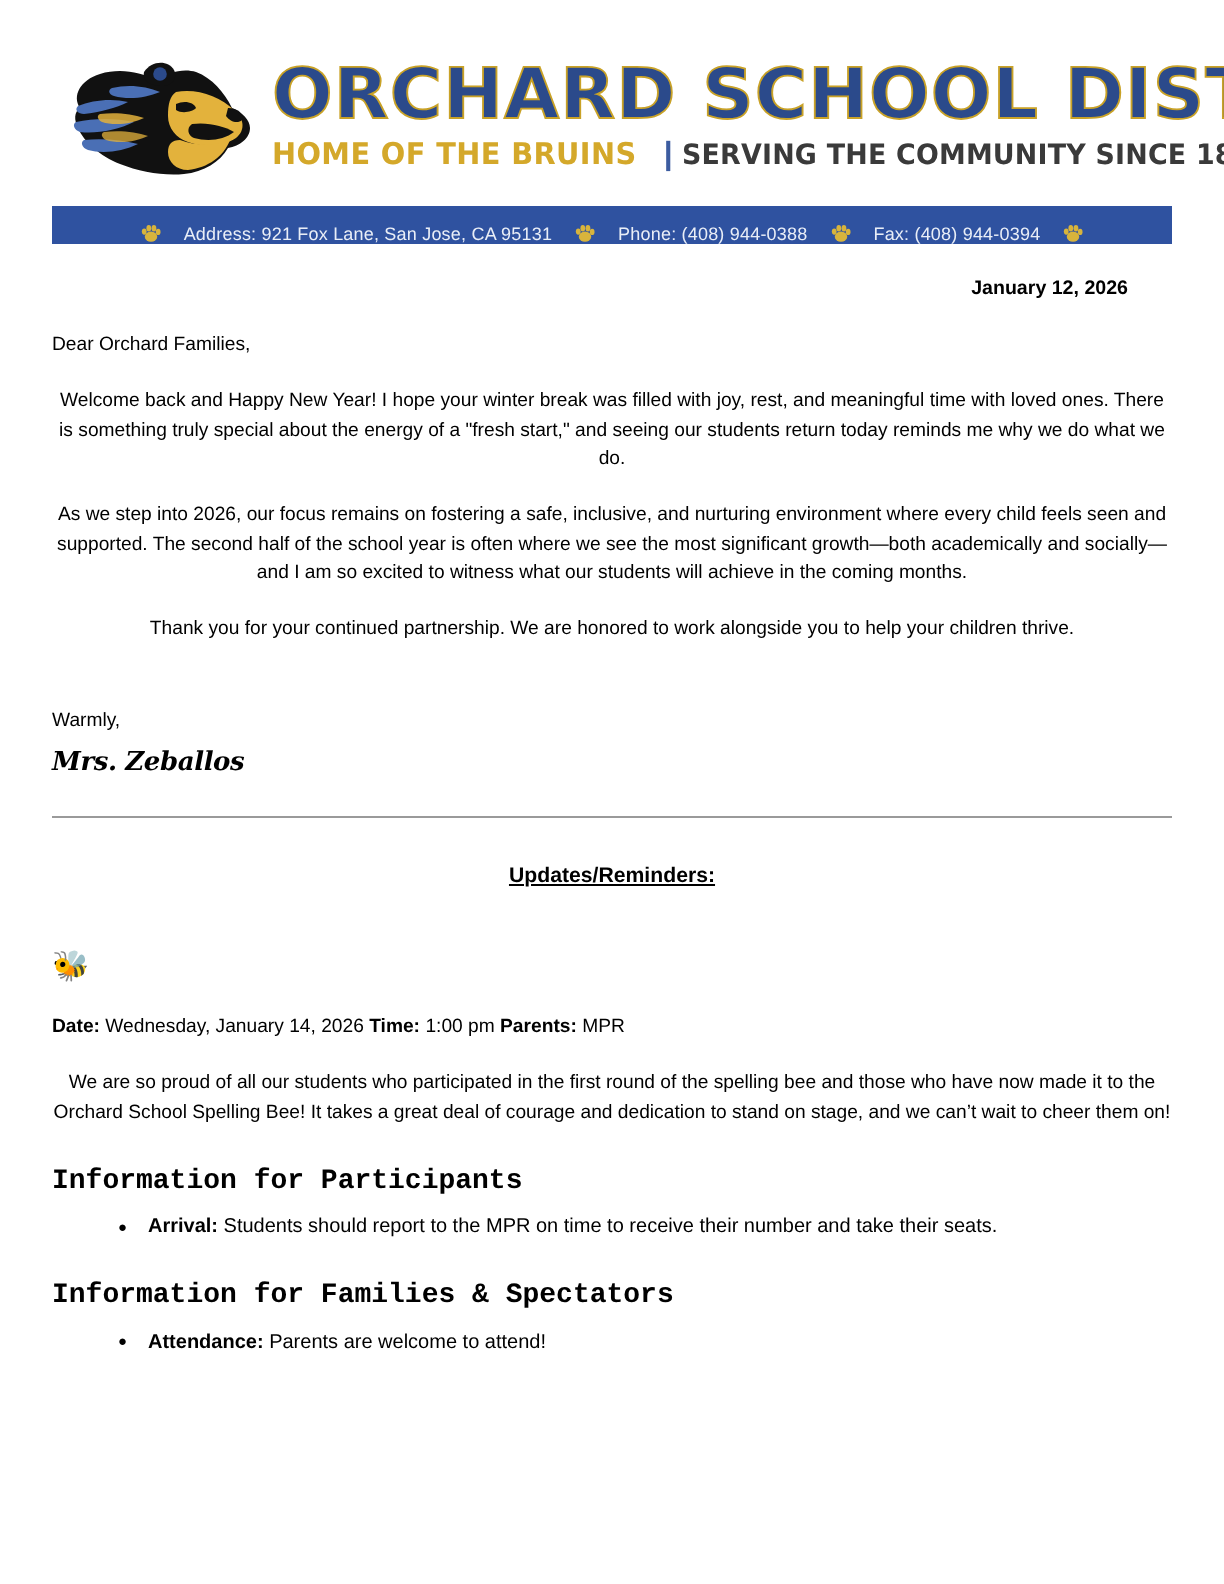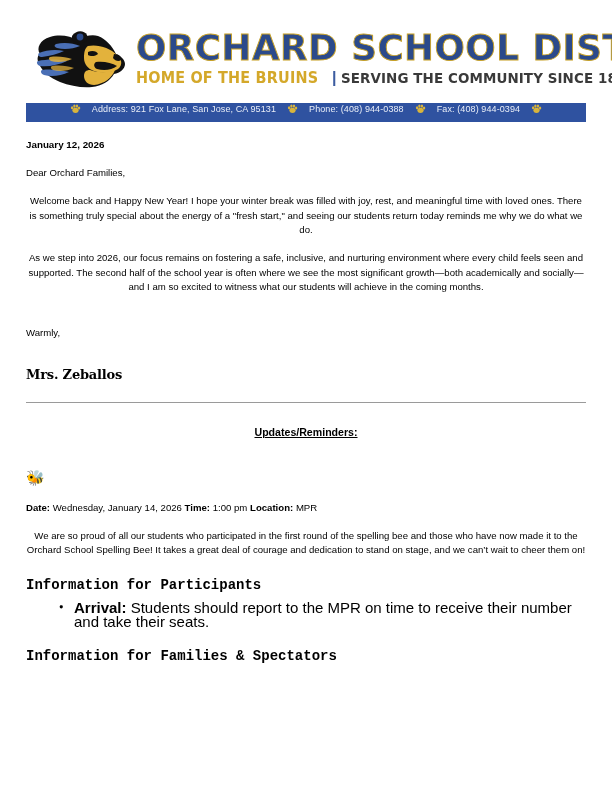--- a/index.html
+++ b/index.html
@@ -87,21 +87,21 @@
     transform: scaleX(0.96);
     transform-origin: left center;
   }
 
   
   .contact-bar {
     margin: 7px 26px 0 26px;
     background: #2f52a0;
     height: 19px;
     display: flex;
-    align-items: flex-start;
+    align-items: flex-end;
     justify-content: center;
     gap: 0;
   }
   .contact-inner {
     display: flex;
     align-items: center;
     gap: 7px;
     font-size: 9px;
     color: #e9eef7;
     font-family: "Liberation Sans", sans-serif;
@@ -117,42 +117,44 @@
   .contact-item { white-space: nowrap; padding: 0 4px; }
 
   
   .content {
     padding: 0 26px;
     font-size: 9.6px;
     line-height: 14.2px;
     color: #000;
   }
   .date-line {
+    text-align: right;
     font-weight: bold;
     font-size: 9.8px;
     margin-top: 16px;
     margin-right: 22px;
   }
   .salutation {
     margin-top: 14px;
     font-size: 9.6px;
   }
   p.body-para {
     margin: 14px 0 0 0;
     font-size: 9.6px;
     line-height: 14.3px;
     text-align: center;
   }
   .closing {
     margin-top: 32px;
     font-size: 9.6px;
   }
   .signature {
-    margin-top: 28px;
+    margin-top: 6px;
     font-family: "DejaVu Serif", serif;
+    font-style: italic;
     font-weight: bold;
     font-size: 13px;
     letter-spacing: -0.2px;
   }
 
   .divider {
     margin: 19px 0 0 0;
     border: none;
     border-top: 1px solid #9a9a9a;
     height: 0;
@@ -194,21 +196,21 @@
     font-family: Liberation Mono, monospace;
   }
 
   ul.bullets {
     margin: 9px 0 0 0;
     padding-left: 48px;
     list-style: none;
   }
   ul.bullets li {
     position: relative;
-    font-size: 15px;
+    font-size: 10px;
     line-height: 14.3px;
     margin-bottom: 1px;
     padding-left: 0;
   }
   ul.bullets li::before {
     content: "\25CF";
     position: absolute;
     left: -15px;
     top: -0.5px;
     font-size: 7.5px;
@@ -312,41 +314,45 @@
   </div>
 
   <div class="content">
 
     <div class="date-line">January 12, 2026</div>
 
     <div class="salutation">Dear Orchard Families,</div>
 
     <p class="body-para">Welcome back and Happy New Year! I hope your winter break was filled with joy, rest, and meaningful time with loved ones. There is something truly special about the energy of a "fresh start," and seeing our students return today reminds me why we do what we do.</p>
     <p class="body-para">As we step into 2026, our focus remains on fostering a safe, inclusive, and nurturing environment where every child feels seen and supported. The second half of the school year is often where we see the most significant growth—both academically and socially—and I am so excited to witness what our students will achieve in the coming months.</p>
+    <p class="body-para">Thank you for your continued partnership. We are honored to work alongside you to help your children thrive.</p>
 
     <div class="closing">Warmly,</div>
     <div class="signature">Mrs. Zeballos</div>
 
     <hr class="divider">
 
     <div class="updates-heading">Updates/Reminders:</div>
 
     <div class="event-title">
       <span class="bee-emoji">🐝</span>
     </div>
 
     <div class="detail-line">
       <b>Date:</b><span> </span><span>Wednesday, January 14, 2026</span>
       <b>Time:</b> <span>1:00 pm</span>
-      <b>Location:</b> <span>MPR</span>
+      <b>Parents:</b> <span>MPR</span>
     </div>
 
     <p class="body-para">We are so proud of all our students who participated in the first round of the spelling bee and those who have now made it to the Orchard School Spelling Bee!  It takes a great deal of courage and dedication to stand on stage, and we can’t wait to cheer them on!</p>
 
     <div class="sub-heading">Information for Participants</div>
     <ul class="bullets">
       <li><b>Arrival:</b><span> Students should report to the MPR on time to receive their number and take their seats.</span></li>
     </ul>
 
     <div class="sub-heading">Information for Families &amp; Spectators</div>
+    <ul class="bullets">
+      <li><b>Attendance:</b><span> Parents are welcome to attend!</span></li>
+    </ul>
 
   </div>
 </div>
 
 </body></html>

